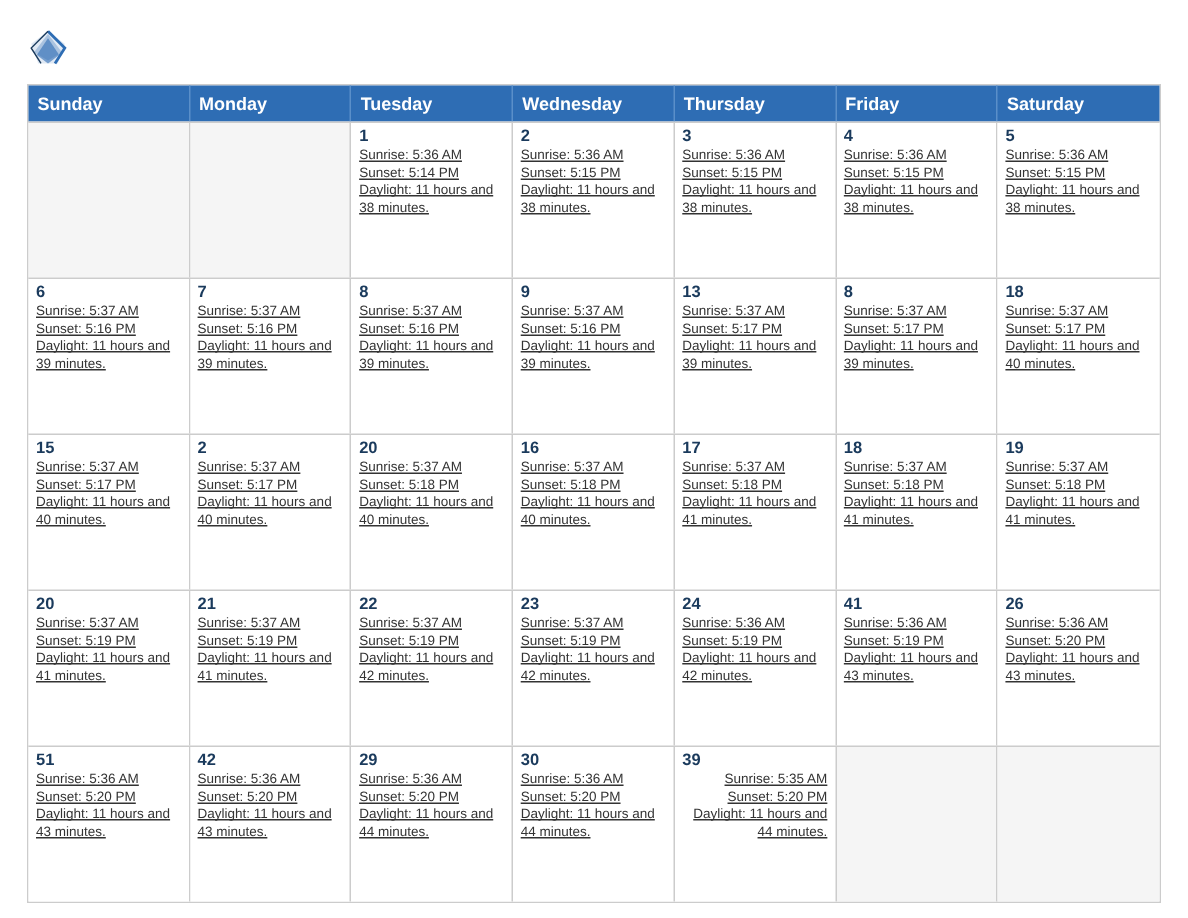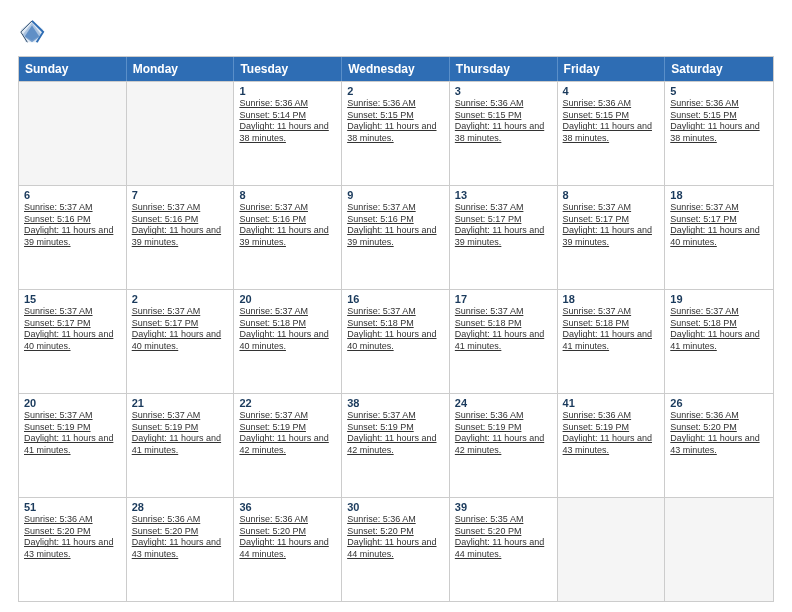--- a/index.html
+++ b/index.html
@@ -269,21 +269,21 @@
 Sunset: 5:19 PM
 Daylight: 11 hours and 41 minutes.</div>
           </div>
           <div class="cal-cell">
             <div class="day-num">22</div>
             <div class="cell-text" style="white-space: pre-line;">Sunrise: 5:37 AM
 Sunset: 5:19 PM
 Daylight: 11 hours and 42 minutes.</div>
           </div>
           <div class="cal-cell">
-            <div class="day-num">38</div>
+            <div class="day-num">23</div>
             <div class="cell-text" style="white-space: pre-line;">Sunrise: 5:37 AM
 Sunset: 5:19 PM
 Daylight: 11 hours and 42 minutes.</div>
           </div>
           <div class="cal-cell">
             <div class="day-num">24</div>
             <div class="cell-text" style="white-space: pre-line;">Sunrise: 5:36 AM
 Sunset: 5:19 PM
 Daylight: 11 hours and 42 minutes.</div>
           </div>
@@ -301,40 +301,40 @@
           </div>
         </div>
         <div class="cal-row">
           <div class="cal-cell">
             <div class="day-num">51</div>
             <div class="cell-text" style="white-space: pre-line;">Sunrise: 5:36 AM
 Sunset: 5:20 PM
 Daylight: 11 hours and 43 minutes.</div>
           </div>
           <div class="cal-cell">
-            <div class="day-num">28</div>
+            <div class="day-num">42</div>
             <div class="cell-text" style="white-space: pre-line;">Sunrise: 5:36 AM
 Sunset: 5:20 PM
 Daylight: 11 hours and 43 minutes.</div>
           </div>
           <div class="cal-cell">
-            <div class="day-num">36</div>
+            <div class="day-num">29</div>
             <div class="cell-text" style="white-space: pre-line;">Sunrise: 5:36 AM
 Sunset: 5:20 PM
 Daylight: 11 hours and 44 minutes.</div>
           </div>
           <div class="cal-cell">
             <div class="day-num">30</div>
             <div class="cell-text" style="white-space: pre-line;">Sunrise: 5:36 AM
 Sunset: 5:20 PM
 Daylight: 11 hours and 44 minutes.</div>
           </div>
           <div class="cal-cell">
             <div class="day-num">39</div>
-            <div class="cell-text" style="white-space: pre-line;">Sunrise: 5:35 AM
+            <div class="cell-text" style="white-space: pre-line; text-align: right;">Sunrise: 5:35 AM
 Sunset: 5:20 PM
 Daylight: 11 hours and 44 minutes.</div>
           </div>
           <div class="cal-cell empty"></div>
           <div class="cal-cell empty"></div>
         </div>
       </div>
   </div>
 </div>
 

